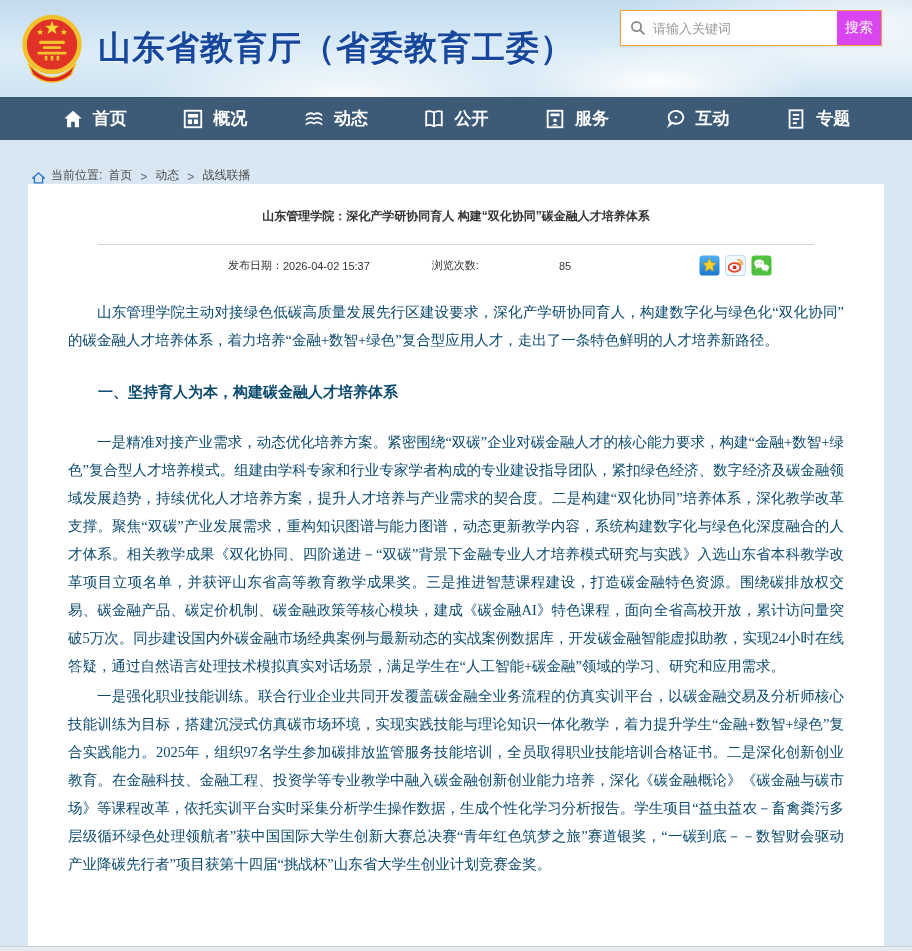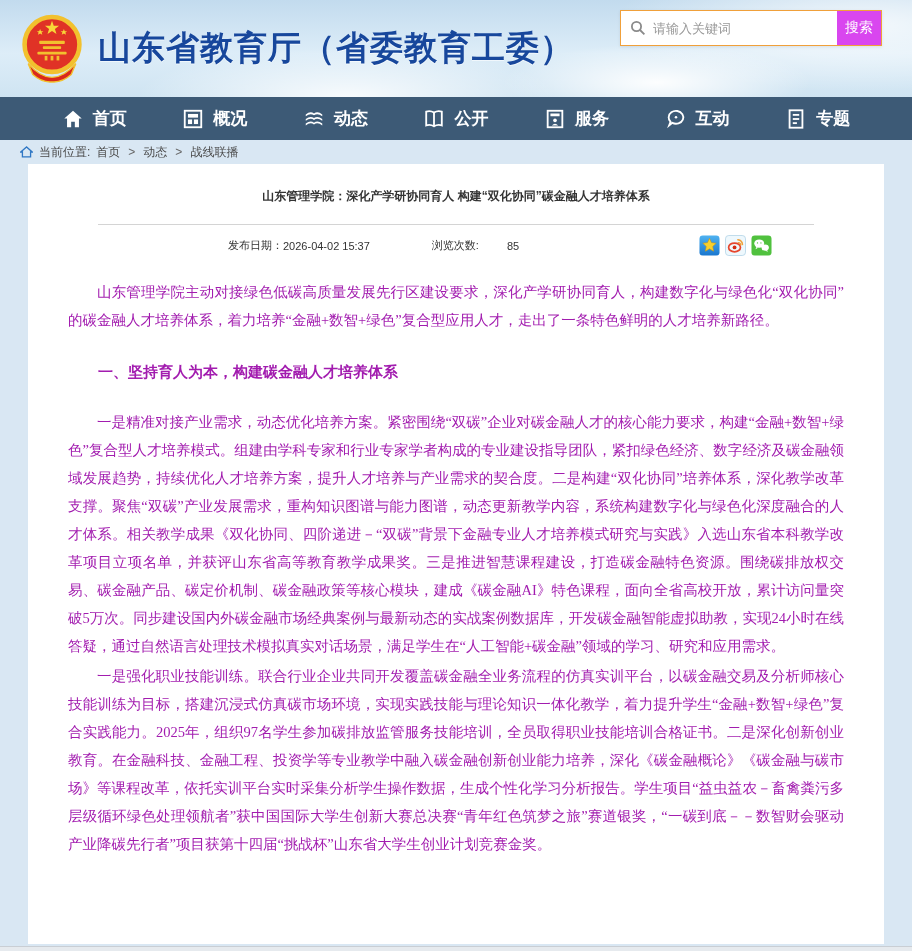--- a/index.html
+++ b/index.html
@@ -50,47 +50,47 @@
     padding:0 34px;
   }
   .nav-item {
     display:flex; align-items:center; gap:9px;
     color:#fff; font-size:17px; font-weight:bold; cursor:pointer;
     white-space:nowrap;
   }
   .nav-item svg { display:block; }
   
   .breadcrumb-bar {
-    height:24px; background:#d9e7f3;
-    display:flex; align-items:center; gap:6px;
-    padding-left:20px; font-size:12px; color:#4a4a4a;
+    height:44px; background:#d9e7f3;
+    display:flex; align-items:flex-end; gap:6px;
+    padding-left:32px; font-size:12px; color:#4a4a4a;
   }
   .crumb { color:#4a4a4a; cursor:pointer; text-decoration:none; }
   .crumb-sep { color:#666; margin:0 2px; }
   
   .content-card {
     background:#fff; margin:0 28px; min-height:780px;
     padding-bottom:20px;
   }
   .article-title {
     text-align:center; font-size:12px; font-weight:bold; color:#333;
     padding:20px 70px 0; line-height:24px;
   }
   .meta-divider { border:none; border-top:1px solid #d4d4d4; margin:16px 70px 0; }
   .meta-row {
     display:flex; align-items:center;
     padding:10px 112px 2px 200px; font-size:11px; color:#333;
   }
   .meta-views-label { margin-left:62px; }
-  .meta-views-count { margin-left:28px; }
+  .meta-views-count { margin-left:80px; }
   .share-icons { margin-left:auto; display:flex; gap:5px; }
   .share-icons svg { display:block; cursor:pointer; }
   
   .article-body {
-    padding:20px 40px 10px; color:#a21caf;
+    padding:20px 40px 10px; color:#0c4a6e;
     font-family:"Liberation Serif", serif;
     font-size:14.5px; line-height:28px; text-align:justify;
   }
   .article-body p { text-indent:2em; margin-bottom:2px; }
   .article-body h3 {
     text-indent:2em; font-size:15px; font-weight:bold;
     margin:24px 0 22px; font-family:"Liberation Sans", sans-serif;
   }
   
   .footer-line {

